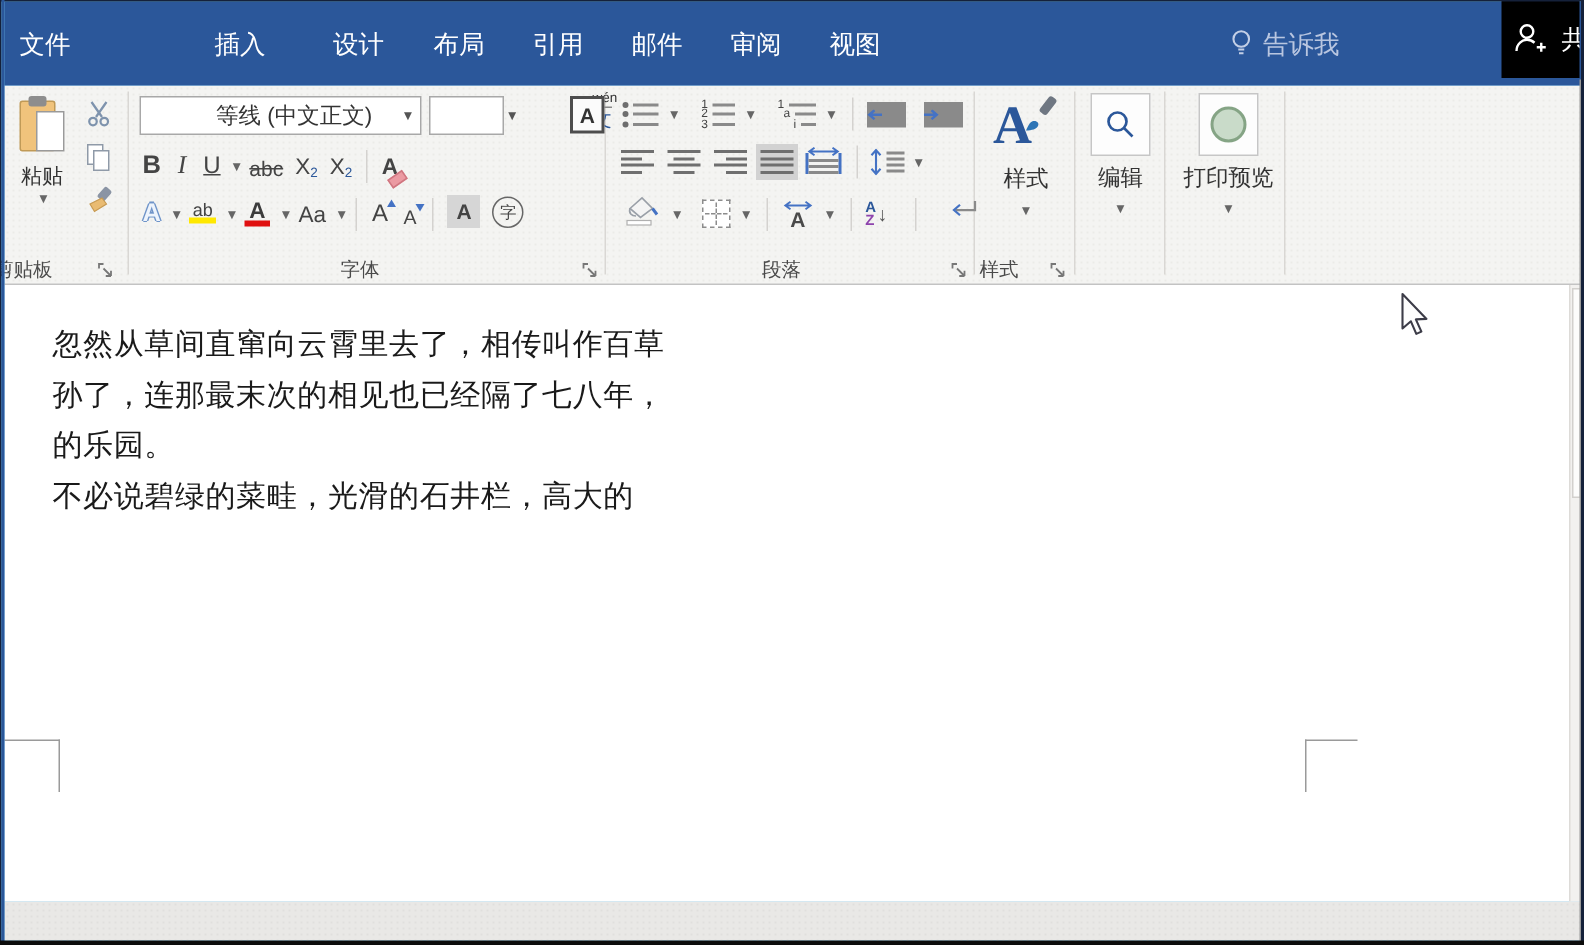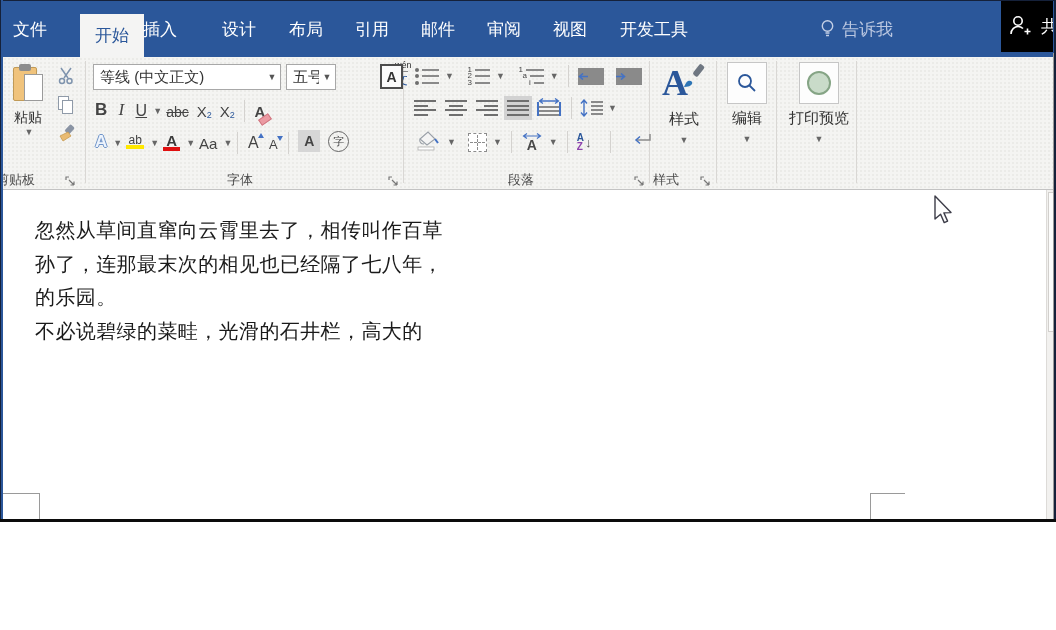--- a/index.html
+++ b/index.html
@@ -1,18 +1,18 @@
 <!DOCTYPE html>
 <html><head>
 <meta charset="utf-8">
 <style>
 * { margin:0; padding:0; box-sizing:border-box; }
 html,body { width:1056px; height:630px; overflow:hidden; }
 body { font-family:"Liberation Sans","DejaVu Sans",sans-serif; background:#fff; }
-#app { position:relative; width:1056px; height:522px; background:#7dd3fc; overflow:hidden; }
+#app { position:relative; width:1056px; height:630px; background:#7dd3fc; overflow:hidden; }
 
 
 .edge-top    { position:absolute; left:0; top:0; width:100%; height:1px; background:#15213a; z-index:90; }
 .edge-left-b { position:absolute; left:0; top:0; width:1px; height:100%; background:#15213a; z-index:90; }
 .edge-left-a { position:absolute; left:1px; top:0; width:2px; height:100%; background:#2b579a; z-index:90; }
 .edge-right-g{ position:absolute; right:2px; top:53px; width:1px; height:577px; background:#9a9a9a; z-index:90; }
 .edge-right-b{ position:absolute; right:0; top:0; width:2px; height:100%; background:#15213a; z-index:90; }
 .edge-bottom { position:absolute; left:0; bottom:0; width:100%; height:3px; background:#0c0c0c; z-index:91; }
 
 
@@ -43,21 +43,21 @@
 .clipboard-ic .page  { position:absolute; left:11px; top:9px; width:19px; height:27px; background:#fff; border:1px solid #9a9a9a; }
 .paste-label { font-size:14px; color:#333; margin-top:4px; }
 .mini-col { position:absolute; left:50px; top:6px; width:28px; }
 .mini-btn { width:26px; height:26px; display:flex; align-items:center; justify-content:center; margin-bottom:3px; }
 .copy-ic { position:relative; width:16px; height:18px; }
 .copy-ic .p1,.copy-ic .p2 { position:absolute; width:11px; height:14px; background:#fff; border:1px solid #8f9aa8; }
 .copy-ic .p1 { left:0; top:0; } .copy-ic .p2 { left:4px; top:4px; }
 
 
 .combo { position:absolute; height:26px; background:#fff; border:1px solid #a8a8a8; display:flex; align-items:center; font-size:15px; color:#333; }
-.combo .cname { flex:1; padding-left:6px; white-space:nowrap; overflow:hidden; }
+.combo .cname { flex:1; padding-left:6px; white-space:nowrap; overflow:hidden;margin-left:44px; }
 .combo .carrow { width:16px; text-align:center; font-size:9px; color:#555; }
 .phonetic { position:absolute; display:flex; flex-direction:column; align-items:flex-start; line-height:1;margin-left:48px; }
 .phonetic .ptop { font-size:9px; color:#333; }
 .phonetic .pbot { font-size:13px; color:#2b579a; border-top:1px solid #888; padding-top:1px; margin-top:1px; }
 .charborder { position:absolute; width:23px; height:25px; border:2px solid #4d4d4d; background:#fbfbfb; display:flex; align-items:center; justify-content:center; font-weight:bold; font-size:14px; color:#333; }
 .fontrow { position:absolute; left:88px; display:flex; align-items:center; height:28px; }
 .fb { height:26px; min-width:20px; display:flex; align-items:flex-end; justify-content:center; padding:2px 4px 4px; color:#444; position:relative; }
 .fb.bold { font-weight:bold; font-size:17px; }
 .fb.italic { font-family:"Liberation Serif","DejaVu Serif",serif; font-style:italic; font-size:17px; }
 .fb.underl { font-size:16px; text-decoration:underline; }
@@ -133,29 +133,27 @@
 
 .cursor { position:absolute; left:933px; top:195px; z-index:95; }
 </style>
 </head>
 <body>
 
 <div id="app">
 
   <div class="tabbar">
     <div class="tab" style="left:10px">文件</div>
-    <div class="tab active" style="left:77px">开始</div>
     <div class="tab" style="left:140px">插入</div>
     <div class="tab" style="left:219px">设计</div>
     <div class="tab" style="left:286px">布局</div>
     <div class="tab" style="left:352px">引用</div>
     <div class="tab" style="left:418px">邮件</div>
     <div class="tab" style="left:484px">审阅</div>
     <div class="tab" style="left:550px">视图</div>
-    <div class="tab" style="left:617px">开发工具</div>
     <div class="tellme-wrap">
       <svg width="15" height="20" viewBox="0 0 15 20">
         <circle cx="7.5" cy="7" r="5.2" fill="none" stroke="#c3cfe6" stroke-width="1.4"></circle>
         <path d="M5.5 14 h4 M6 16.5 h3" stroke="#c3cfe6" stroke-width="1.4" fill="none"></path>
       </svg>
       <span class="tellme">告诉我</span>
     </div>
   </div>
 
   <div class="sharebox">

